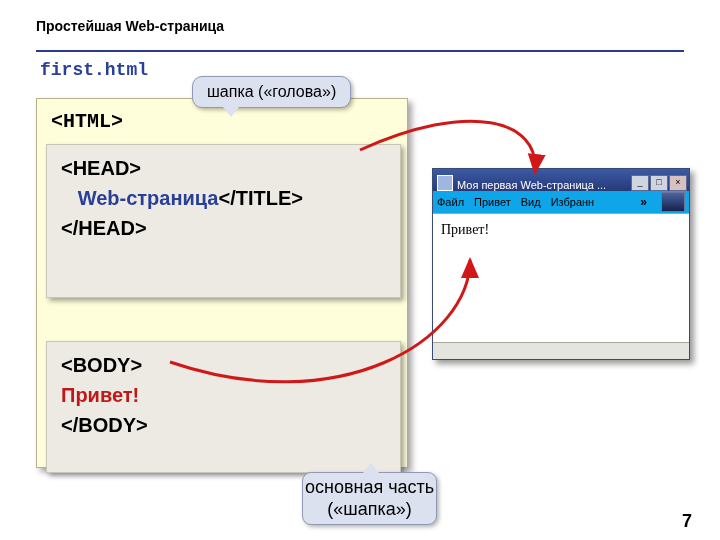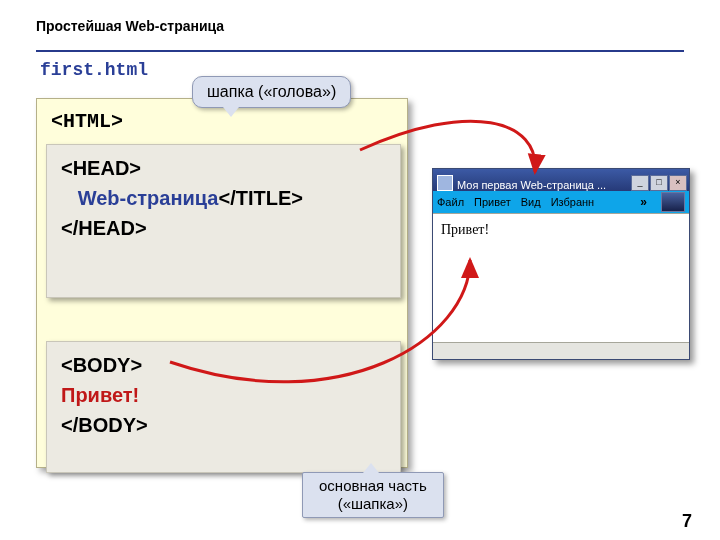--- a/index.html
+++ b/index.html
@@ -91,23 +91,23 @@
     border-left: 8px solid transparent;
     border-right: 8px solid transparent;
     border-top: 10px solid #dbe1ef;
   }
   .callout-bottom {
     position: absolute;
     left: 302px;
     top: 472px;
     background: #dbe1ef;
     border: 1px solid #8f99b5;
-    border-radius: 2px;
-    padding: 4px 16px;
-    font-size: 15px;
+    border-radius: 9px;
+    padding: 4px 2px;
+    font-size: 18px;
     box-shadow: 2px 2px 4px rgba(0,0,0,0.3);
     text-align: center;
     color: #000;
     line-height: 1.2;
   }
   .callout-bottom:before {
     content: '';
     position: absolute;
     left: 60px;
     top: -10px;

